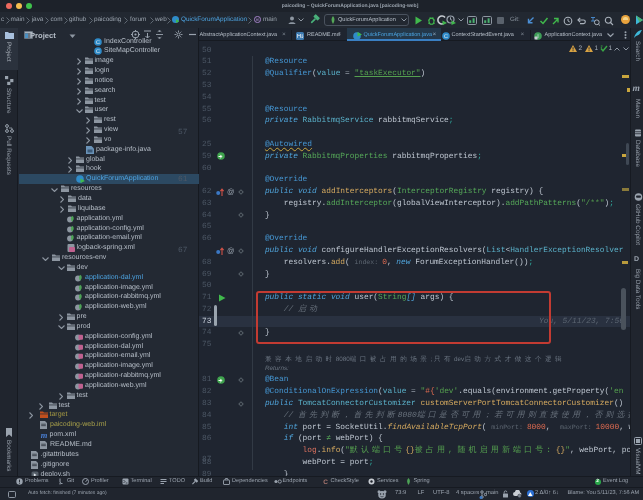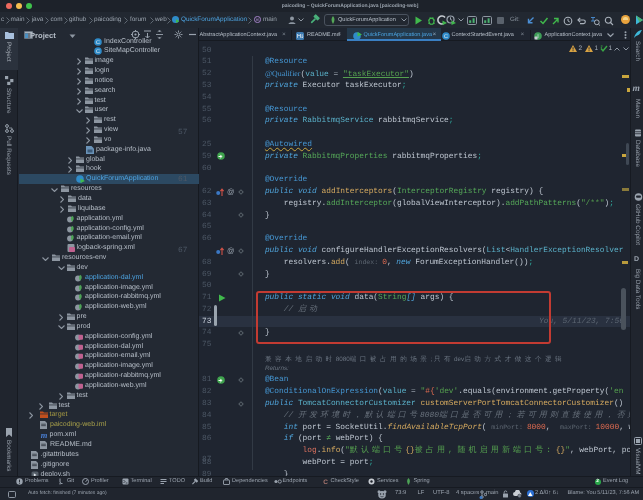--- a/index.html
+++ b/index.html
@@ -691,41 +691,40 @@
       <path d="M1 0.5 L7.5 4 L1 7.5 Z" fill="#40b94c"></path>
     </svg>
 <div class="abs" style="left:238.5px;top:189.9px;width:4px;height:4px;border:1px solid #566068;transform:rotate(45deg)"></div>
 <div class="abs" style="left:238.5px;top:213.4px;width:4px;height:4px;border:1px solid #566068;transform:rotate(45deg)"></div>
 <div class="abs" style="left:238.5px;top:248.8px;width:4px;height:4px;border:1px solid #566068;transform:rotate(45deg)"></div>
 <div class="abs" style="left:238.5px;top:272.3px;width:4px;height:4px;border:1px solid #566068;transform:rotate(45deg)"></div>
 <div class="abs" style="left:238.5px;top:331.2px;width:4px;height:4px;border:1px solid #566068;transform:rotate(45deg)"></div>
 <div class="abs" style="left:238.5px;top:378.3px;width:4px;height:4px;border:1px solid #566068;transform:rotate(45deg)"></div>
 <div class="abs" style="left:238.5px;top:401.8px;width:4px;height:4px;border:1px solid #566068;transform:rotate(45deg)"></div>
 <div class="abs mono cl" style="left:246.0px;top:56.48px;white-space:pre">    <span style="color:#4596d2;">@Resource</span></div>
-<div class="abs mono cl" style="left:246.0px;top:68.26px;white-space:pre">    <span style="color:#4596d2;font-family:Liberation Serif, serif;">@Qualifier</span><span style="color:#bdc5cf;">(</span><span style="color:#5ab0c8;">value</span><span style="color:#8d96a1;"> = </span><span style="color:#55a04f;text-decoration:underline">"taskExecutor"</span><span style="color:#bdc5cf;">)</span></div>
-<div class="abs mono cl" style="left:246.0px;top:80.04px;white-space:pre">    <span class="i" style="color:#4fa3d9;">private </span><span style="color:#bdc5cf;">Executor taskExecutor</span><span style="color:#2fa89d;">;</span></div>
+<div class="abs mono cl" style="left:246.0px;top:68.26px;white-space:pre">    <span style="color:#4596d2;">@Qualifier</span><span style="color:#bdc5cf;">(</span><span style="color:#5ab0c8;">value</span><span style="color:#8d96a1;"> = </span><span style="color:#55a04f;text-decoration:underline">"taskExecutor"</span><span style="color:#bdc5cf;">)</span></div>
 <div class="abs mono cl" style="left:246.0px;top:103.60px;white-space:pre">    <span style="color:#4596d2;">@Resource</span></div>
 <div class="abs mono cl" style="left:246.0px;top:115.38px;white-space:pre">    <span class="i" style="color:#4fa3d9;">private </span><span style="color:#5ab0c8;">RabbitmqService</span><span style="color:#bdc5cf;"> rabbitmqService</span><span style="color:#2fa89d;">;</span></div>
 <div class="abs mono cl" style="left:246.0px;top:138.94px;white-space:pre">    <span style="color:#4596d2;text-decoration:underline;text-decoration-style:wavy;text-decoration-color:#c9a63e;text-decoration-thickness:1px;text-underline-offset:1px">@Autowired</span></div>
 <div class="abs mono cl" style="left:246.0px;top:150.72px;white-space:pre">    <span class="i" style="color:#4fa3d9;">private </span><span style="color:#55a758;">RabbitmqProperties</span><span style="color:#bdc5cf;"> rabbitmqProperties</span><span style="color:#2fa89d;">;</span></div>
 <div class="abs mono cl" style="left:246.0px;top:174.28px;white-space:pre">    <span style="color:#4596d2;">@Override</span></div>
 <div class="abs mono cl" style="left:246.0px;top:186.06px;white-space:pre">    <span class="i" style="color:#4fa3d9;">public void </span><span style="color:#d4a95f;">addInterceptors</span><span style="color:#bdc5cf;">(</span><span style="color:#55a758;">InterceptorRegistry</span><span style="color:#bdc5cf;"> registry) {</span></div>
 <div class="abs mono cl" style="left:246.0px;top:197.84px;white-space:pre">        <span style="color:#bdc5cf;">registry.</span><span style="color:#55a758;">addInterceptor</span><span style="color:#bdc5cf;">(globalViewInterceptor).</span><span style="color:#55a758;">addPathPatterns</span><span style="color:#bdc5cf;">(</span><span style="color:#55a04f;">"/**"</span><span style="color:#bdc5cf;">)</span><span style="color:#2fa89d;">;</span></div>
 <div class="abs mono cl" style="left:246.0px;top:209.62px;white-space:pre">    <span style="color:#bdc5cf;">}</span></div>
 <div class="abs mono cl" style="left:246.0px;top:233.18px;white-space:pre">    <span style="color:#4596d2;">@Override</span></div>
 <div class="abs mono cl" style="left:246.0px;top:244.96px;white-space:pre">    <span class="i" style="color:#4fa3d9;">public void </span><span style="color:#bdc5cf;">configureHandlerExceptionResolvers(</span><span style="color:#5ab0c8;">List</span><span style="color:#bdc5cf;">&lt;</span><span style="color:#5ab0c8;">HandlerExceptionResolver</span></div>
 <div class="abs mono cl" style="left:246.0px;top:256.74px;white-space:pre">        <span style="color:#bdc5cf;">resolvers.</span><span style="color:#d4a95f;">add</span><span style="color:#bdc5cf;">( </span><span style="color:#5d6671;font-size:6.6px">index: </span><span style="color:#dd6a50;">0</span><span style="color:#bdc5cf;">, </span><span class="i" style="color:#4fa3d9;">new </span><span style="color:#bdc5cf;">ForumExceptionHandler())</span><span style="color:#2fa89d;">;</span></div>
 <div class="abs mono cl" style="left:246.0px;top:268.52px;white-space:pre">    <span style="color:#bdc5cf;">}</span></div>
-<div class="abs mono cl" style="left:246.0px;top:292.08px;white-space:pre">    <span class="i" style="color:#4fa3d9;">public static void </span><span style="color:#bdc5cf;">data(</span><span style="color:#55a758;">String</span><span class="i" style="color:#4fa3d9;">[]</span><span style="color:#bdc5cf;"> args) {</span></div>
+<div class="abs mono cl" style="left:246.0px;top:292.08px;white-space:pre">    <span class="i" style="color:#4fa3d9;">public static void </span><span style="color:#bdc5cf;">user(</span><span style="color:#55a758;">String</span><span class="i" style="color:#4fa3d9;">[]</span><span style="color:#bdc5cf;"> args) {</span></div>
 <div class="abs mono cl" style="left:246.0px;top:303.86px;white-space:pre">        <span class="i" style="color:#68717c;">// </span><span class="cjk i" style="color:#68717c">启动</span></div>
 <div class="abs mono cl" style="left:246.0px;top:327.42px;white-space:pre">    <span style="color:#bdc5cf;">}</span></div>
 <div class="abs mono cl" style="left:246.0px;top:374.48px;white-space:pre">    <span style="color:#4596d2;">@Bean</span></div>
 <div class="abs mono cl" style="left:246.0px;top:386.26px;white-space:pre">    <span style="color:#4596d2;">@ConditionalOnExpression</span><span style="color:#bdc5cf;">(</span><span style="color:#5ab0c8;">value</span><span style="color:#8d96a1;"> = </span><span style="color:#55a04f;">"</span><span style="color:#dd6a50;">#{</span><span style="color:#55a04f;">'dev'</span><span style="color:#bdc5cf;">.equals(environment.getProperty(</span><span style="color:#55a04f;">'en</span></div>
 <div class="abs mono cl" style="left:246.0px;top:398.04px;white-space:pre">    <span class="i" style="color:#4fa3d9;">public </span><span style="color:#5ab0c8;">TomcatConnectorCustomizer </span><span style="color:#d4a95f;">customServerPortTomcatConnectorCustomizer</span><span style="color:#bdc5cf;">()</span></div>
-<div class="abs mono cl" style="left:246.0px;top:409.82px;white-space:pre">        <span class="i" style="color:#68717c;">// </span><span class="cjk i" style="color:#68717c">开发环境时，默认端口号</span><span class="i" style="color:#68717c;">8080</span><span class="cjk i" style="color:#68717c">端口是否可用；若可用则直接使用，否则选择一个可用的端口号启</span></div>
+<div class="abs mono cl" style="left:246.0px;top:409.82px;white-space:pre">        <span class="i" style="color:#68717c;">// </span><span class="cjk i" style="color:#68717c">首先判断，首先判断</span><span class="i" style="color:#68717c;">8080</span><span class="cjk i" style="color:#68717c">端口是否可用；若可用则直接使用，否则选择一个可用的端口号启</span></div>
 <div class="abs mono cl" style="left:246.0px;top:421.60px;white-space:pre">        <span class="i" style="color:#4fa3d9;">int </span><span style="color:#bdc5cf;">port = SocketUtil.</span><span class="i" style="color:#d4a95f;">findAvailableTcpPort</span><span style="color:#bdc5cf;">( </span><span style="color:#5d6671;font-size:6.6px">minPort: </span><span style="color:#dd6a50;">8000</span><span style="color:#bdc5cf;">,  </span><span style="color:#5d6671;font-size:6.6px">maxPort: </span><span style="color:#dd6a50;">10000</span><span style="color:#bdc5cf;">, w</span></div>
 <div class="abs mono cl" style="left:246.0px;top:433.38px;white-space:pre">        <span class="i" style="color:#4fa3d9;">if </span><span style="color:#bdc5cf;">(port </span><span style="color:#55a758;">≠</span><span style="color:#bdc5cf;"> webPort) {</span></div>
 <div class="abs mono cl" style="left:246.0px;top:445.16px;white-space:pre">            <span style="color:#d8705e;">log</span><span style="color:#bdc5cf;">.</span><span style="color:#d4a95f;">info</span><span style="color:#bdc5cf;">(</span><span style="color:#55a04f;">"</span><span class="cjk" style="color:#55a04f">默认端口号</span><span style="color:#d4a95f;">{}</span><span class="cjk" style="color:#55a04f">被占用</span><span style="color:#55a04f;">, </span><span class="cjk" style="color:#55a04f">随机启用新端口号</span><span style="color:#55a04f;">: </span><span style="color:#d4a95f;">{}</span><span style="color:#55a04f;">"</span><span style="color:#bdc5cf;">, webPort, port)</span></div>
 <div class="abs mono cl" style="left:246.0px;top:456.94px;white-space:pre">            <span style="color:#bdc5cf;">webPort = port</span><span style="color:#2fa89d;">;</span></div>
 <div class="abs mono cl" style="left:246.0px;top:468.72px;white-space:pre">        <span style="color:#bdc5cf;">}</span></div>
 <div class="abs mono i cl" style="left:539px;top:315.64px;color:#5c6672">You, 5/11/23, 7:56</div>
 <div class="abs" style="left:265px;top:354.5px;font-size:6.3px;color:#6a7480;white-space:nowrap"><span class="cjd">兼容本地启动时</span>8080<span class="cjd">端口被占用的场景</span>; <span class="cjd">只有</span>dev<span class="cjd">启动方式才做这个逻辑</span></div>
 <div class="abs i" style="left:265px;top:364.8px;font-size:6.3px;color:#6a7480">Returns:</div>
 <div class="abs" style="left:256px;top:291px;width:295px;height:52.5px;border:2px solid #c23b32;border-radius:3px"></div>
 <svg class="abs" style="left:569px;top:44.5px" width="8" height="7" viewBox="0 0 8 7">

